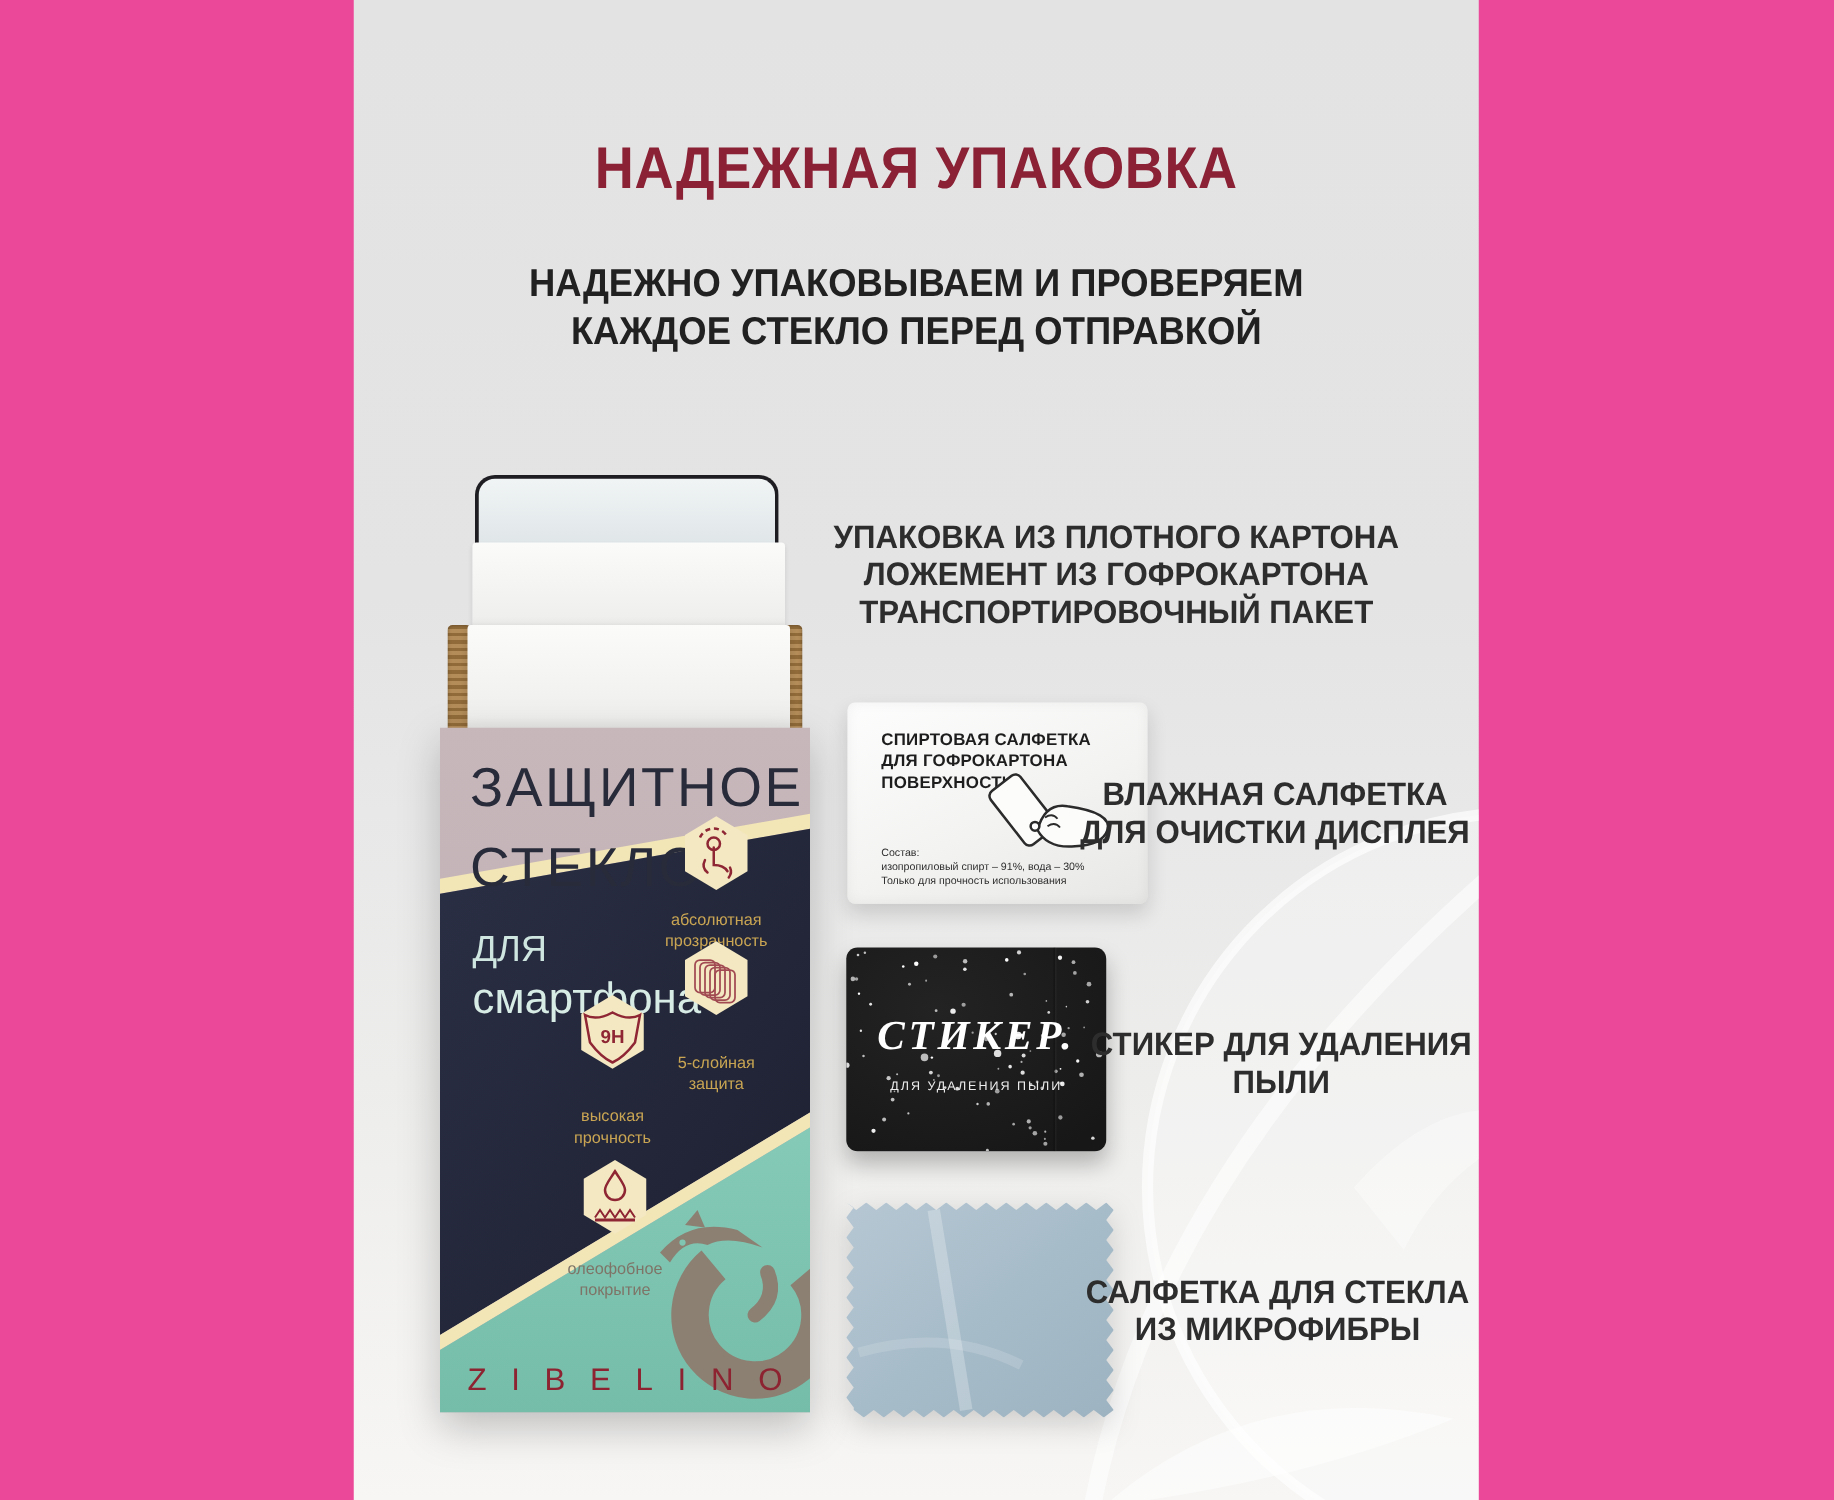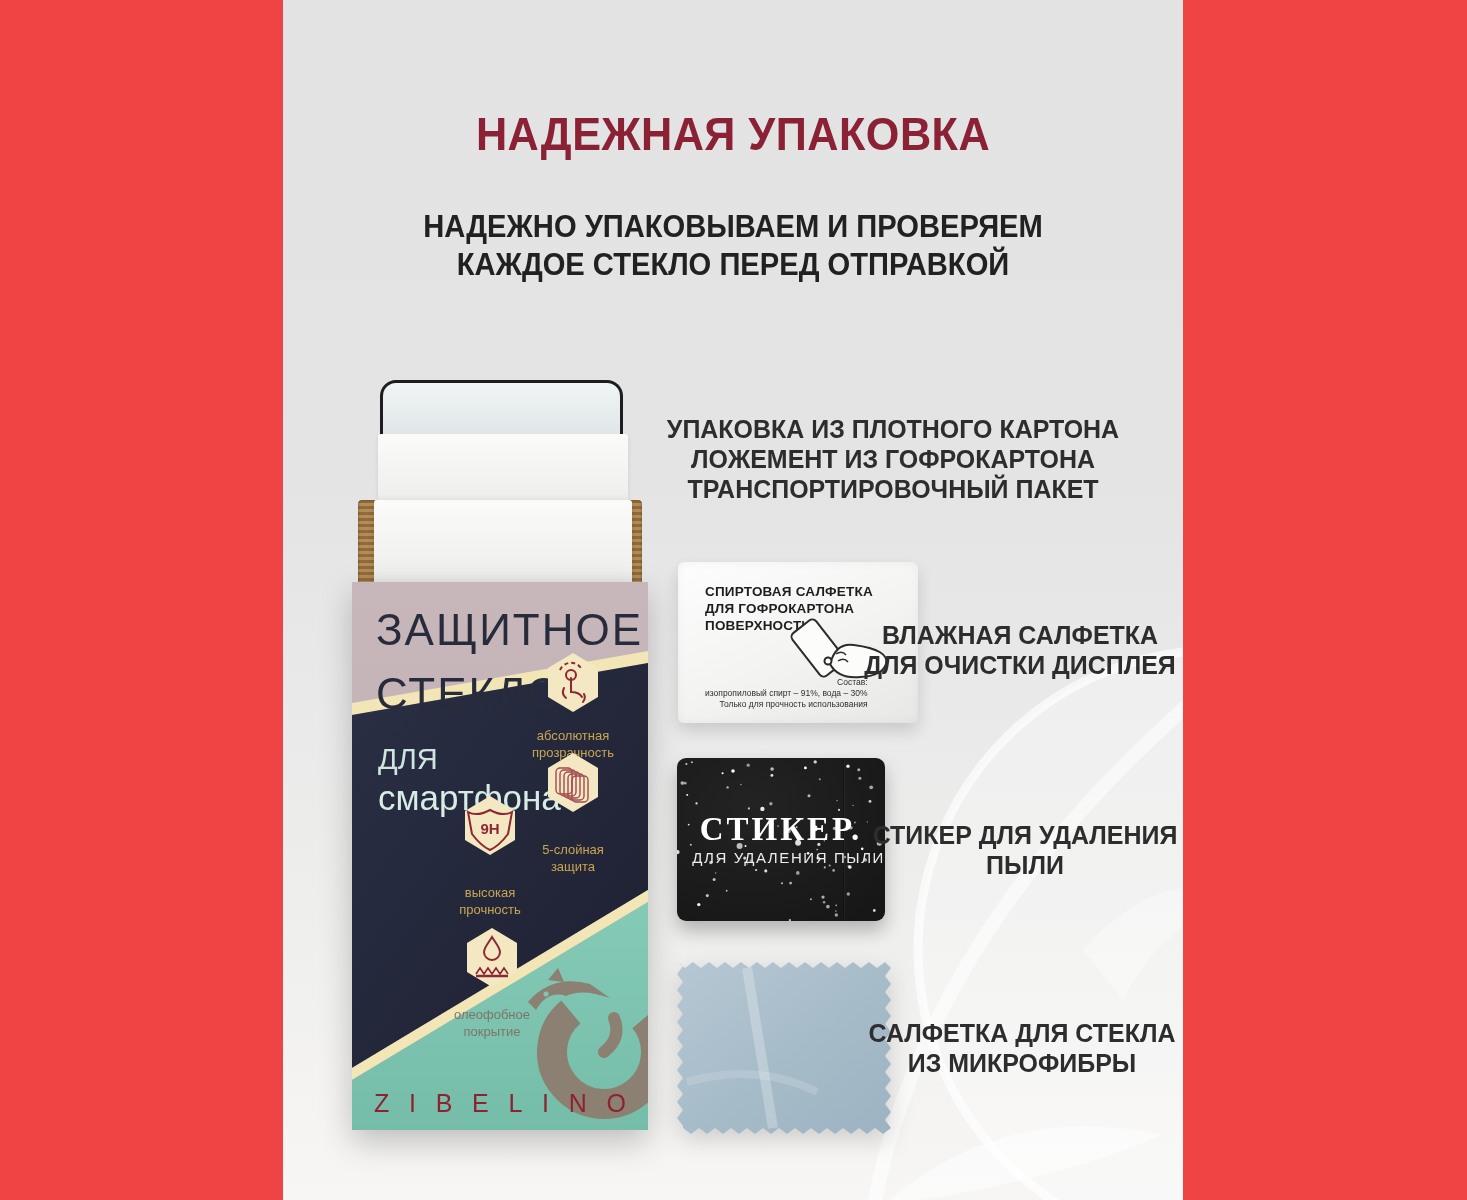--- a/index.html
+++ b/index.html
@@ -1,16 +1,16 @@
 <!DOCTYPE html>
 <html><head>
 <meta charset="utf-8">
 <style>
   html,body{margin:0;padding:0;background:#ffffff;}
-  .page{position:relative;width:1467px;height:1200px;background:#ef4444;overflow:hidden;
+  .page{position:relative;width:1467px;height:1200px;background:#ec4899;overflow:hidden;
         font-family:"Liberation Sans",sans-serif;}
   .canvas{position:absolute;left:283px;top:0;width:900px;height:1200px;overflow:hidden;
           background:linear-gradient(180deg,#e3e3e4 0%,#e4e4e5 40%,#ededec 72%,#f7f6f5 100%);}
   .watermark{position:absolute;left:0;top:0;pointer-events:none;}
 
   
   .title{position:absolute;left:0;top:106px;width:100%;margin:0;text-align:center;
          font-size:47px;font-weight:bold;color:#8a2134;letter-spacing:.5px;transform:scaleX(.92);}
   .subtitle{position:absolute;left:0;top:208px;width:100%;text-align:center;
             font-size:31px;font-weight:bold;color:#212121;line-height:38px;transform:scaleX(.94);}
@@ -30,32 +30,32 @@
               box-shadow:0 3px 6px rgba(0,0,0,.12);}
   .box{position:absolute;left:69px;top:582px;filter:drop-shadow(0 12px 16px rgba(0,0,0,.22));}
 
   
   .wipe{position:absolute;left:395px;top:562px;width:240px;height:161px;border-radius:6px;
         background:linear-gradient(155deg,#fdfdfd 0%,#f3f3f2 55%,#e7e7e5 100%);
         box-shadow:0 8px 16px rgba(0,0,0,.14), inset 0 0 10px rgba(0,0,0,.05);}
   .wipe-title{position:absolute;left:27px;top:21px;font-size:13.5px;font-weight:bold;
               color:#1d1d1d;line-height:17px;letter-spacing:.2px;}
   .wipe-art{position:absolute;right:8px;top:52px;}
-  .wipe-small{position:absolute;left:27px;bottom:13px;font-size:8.5px;color:#2e2e2e;line-height:11px;text-align:right;}
+  .wipe-small{position:absolute;left:27px;bottom:13px;font-size:8.5px;color:#2e2e2e;line-height:11px;}
 
   
   .sticker{position:absolute;left:394px;top:758px;width:208px;height:163px;border-radius:9px;
            background:radial-gradient(120% 120% at 35% 30%,#232323 0%,#171717 70%);
            box-shadow:0 10px 18px rgba(0,0,0,.25);overflow:hidden;}
   .sticker .fold{position:absolute;top:0;bottom:0;left:166px;width:2px;
                  background:linear-gradient(90deg,rgba(0,0,0,.55),rgba(255,255,255,.07));}
   .sticker-text{position:absolute;left:0;top:54px;width:100%;text-align:center;color:#fff;}
   .sticker-title{font-family:"Liberation Serif",serif;font-weight:bold;font-size:33px;
-                 letter-spacing:3px;line-height:34px;}
-  .sticker-sub{font-size:15px;letter-spacing:1.6px;color:#ededed;margin-top:3px;text-align:right;}
+                 letter-spacing:3px;line-height:34px;font-style:italic;}
+  .sticker-sub{font-size:10px;letter-spacing:1.6px;color:#ededed;margin-top:18px;}
   .speckles{position:absolute;left:0;top:0;}
 
   
   .cloth{position:absolute;left:394px;top:962px;filter:drop-shadow(0 8px 12px rgba(0,0,0,.16));}
 
   
   .note{position:absolute;text-align:center;font-size:26px;font-weight:bold;color:#2d2d2d;
         line-height:30px;transform:scaleX(.96);}
   .note-1{left:330px;top:414px;width:560px;}
   .note-2{left:557px;top:620px;width:360px;}

